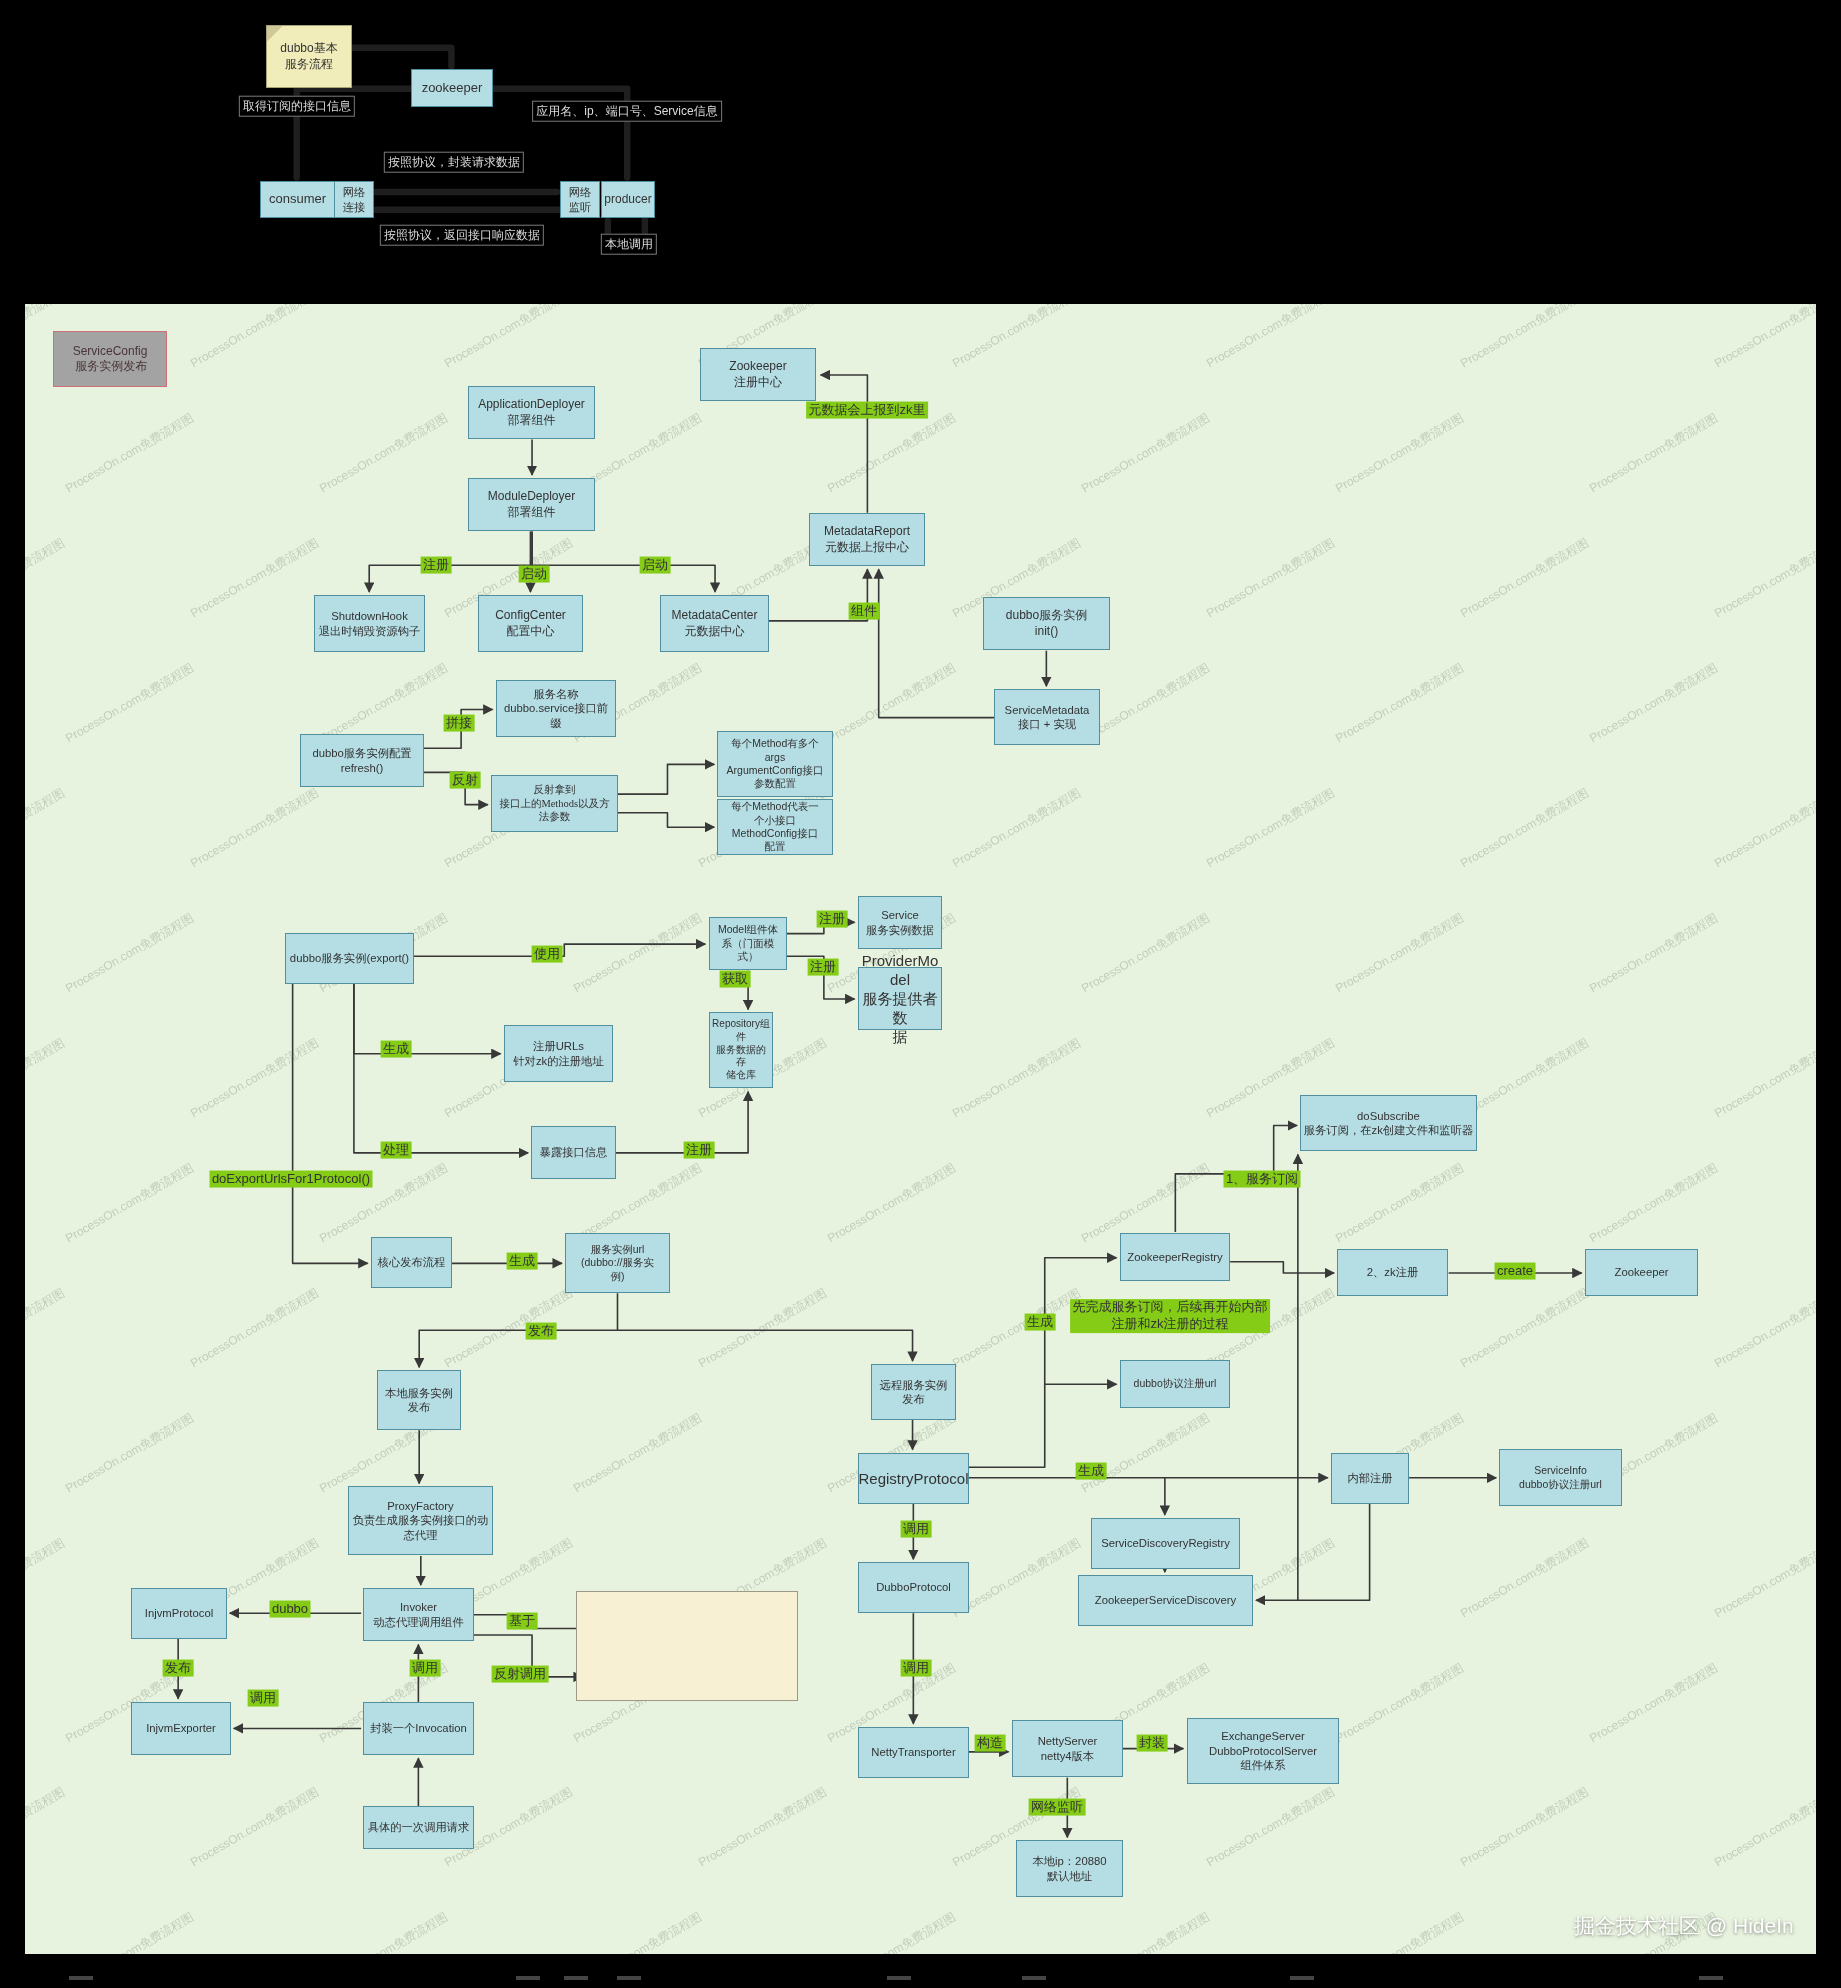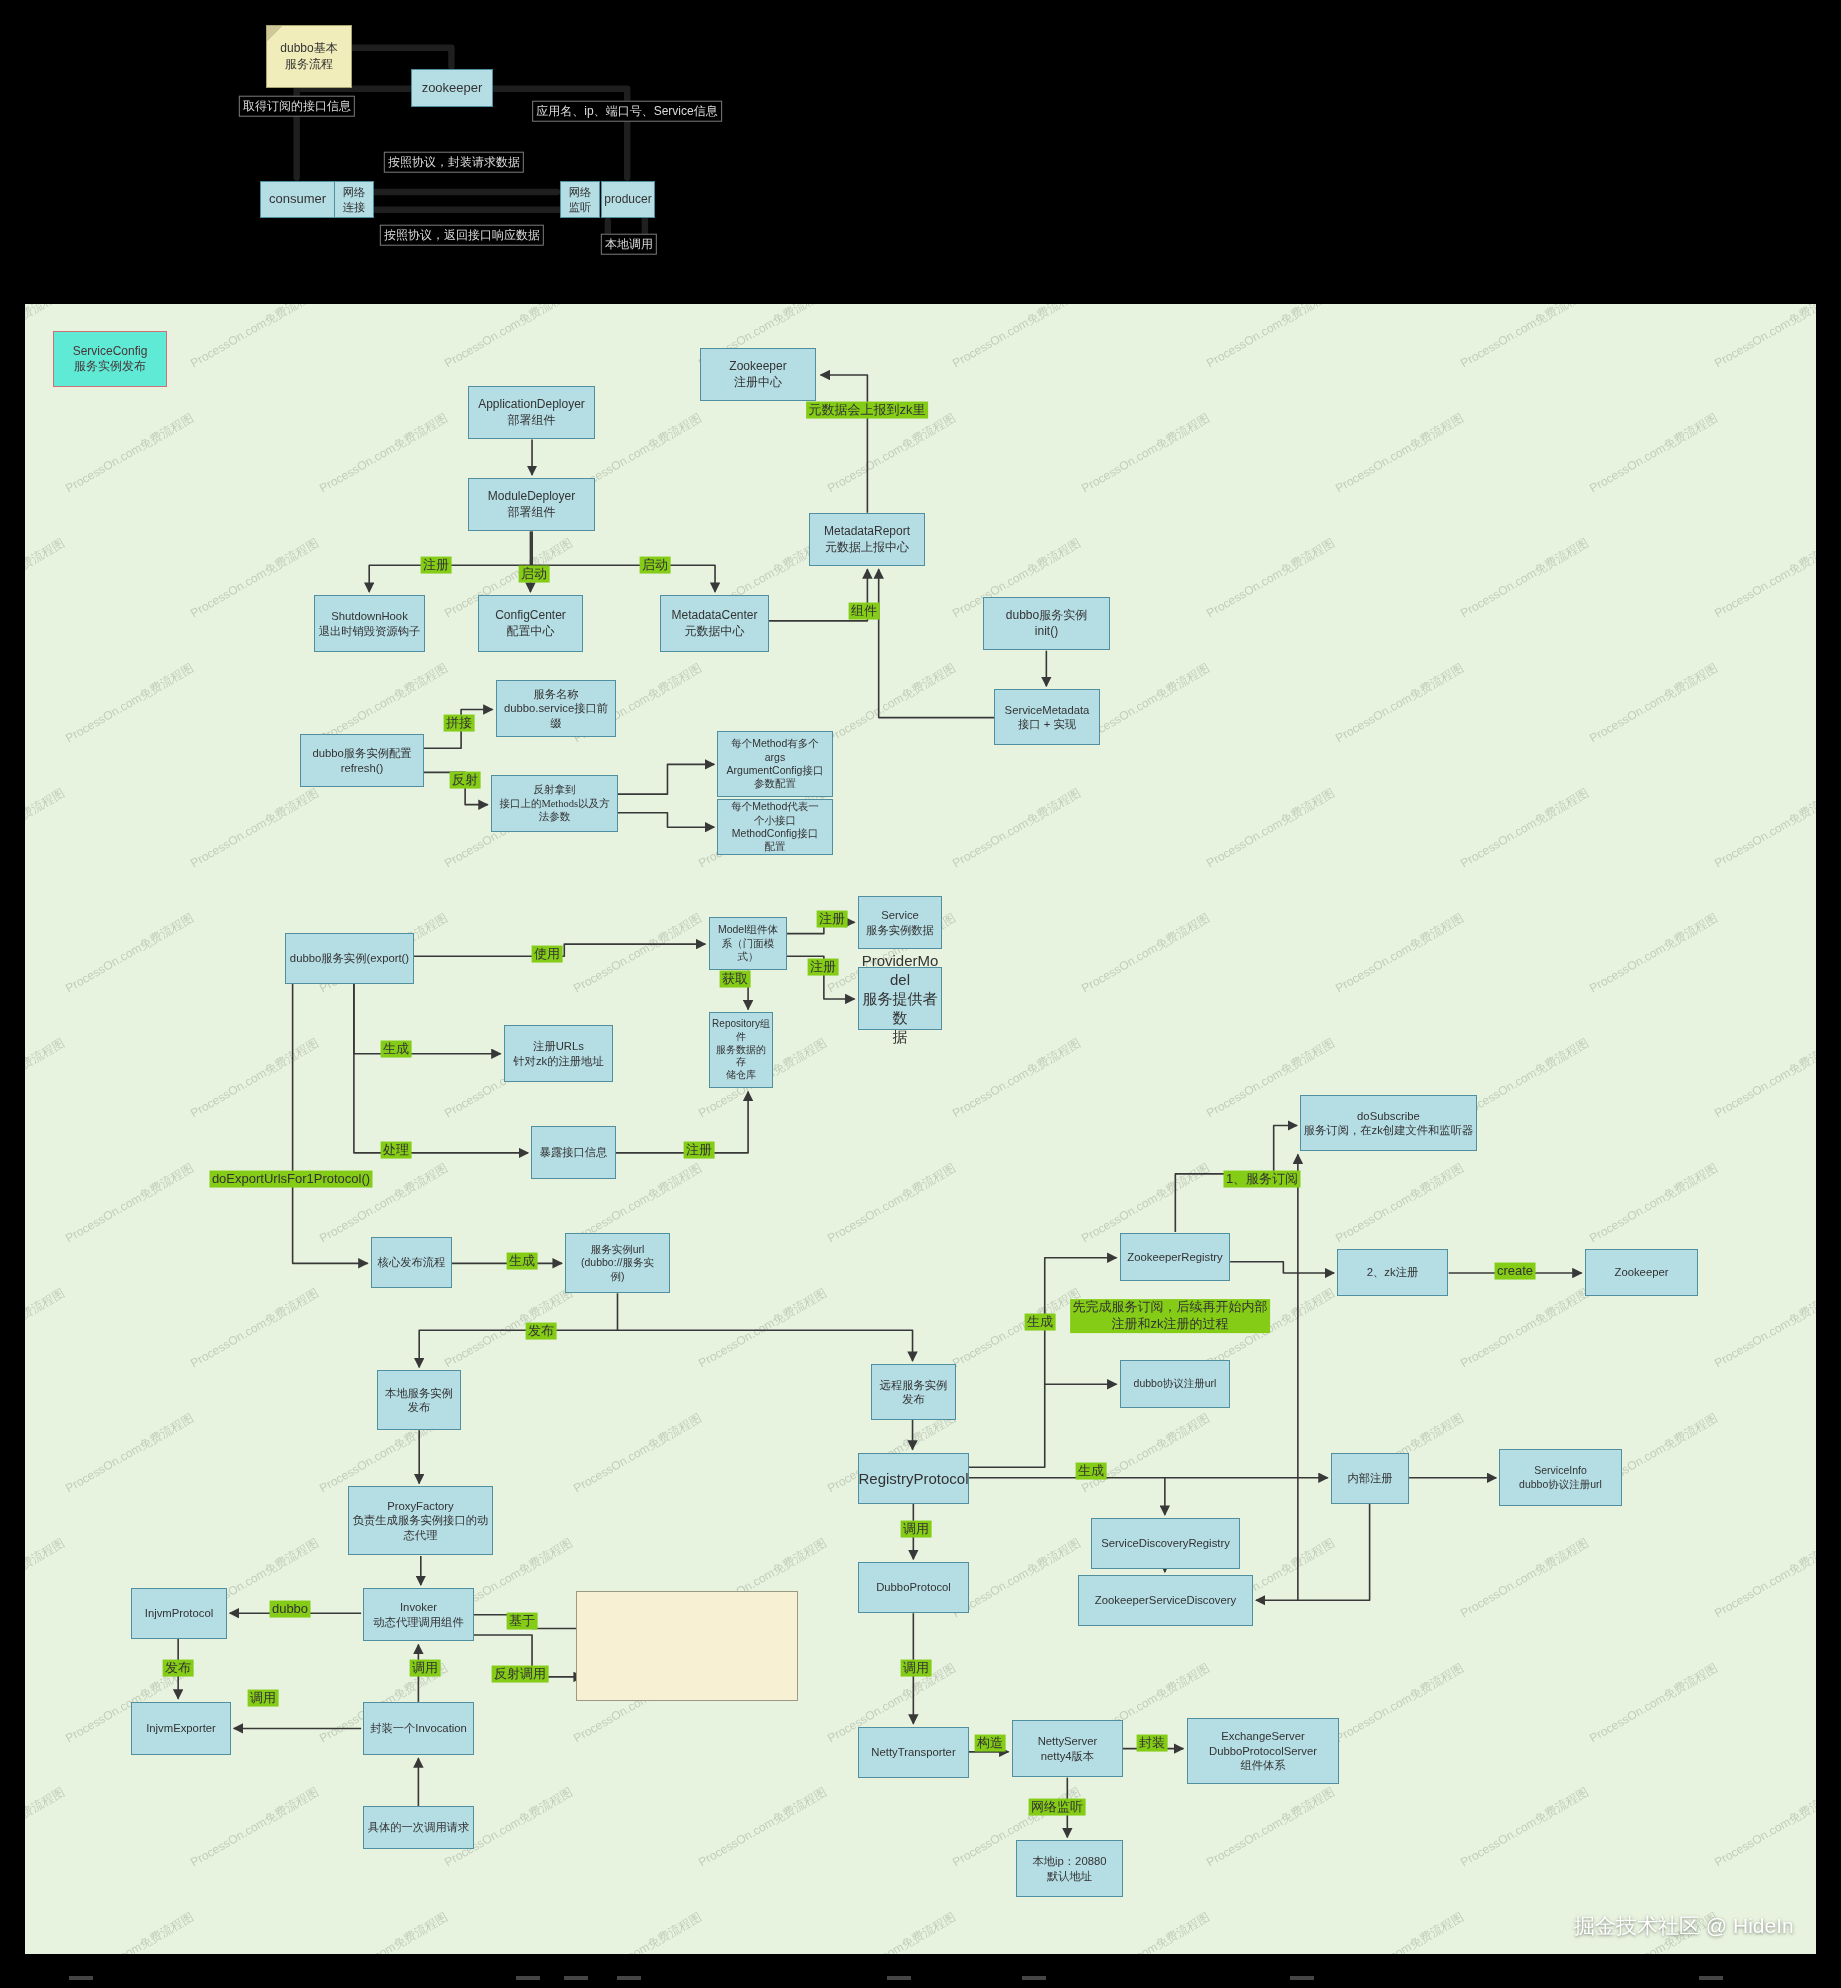--- a/index.html
+++ b/index.html
@@ -8,21 +8,21 @@
   .wmtext{position:absolute;color:rgba(120,135,120,0.35);font-size:12px;transform:rotate(-30deg);white-space:nowrap;pointer-events:none;}
   #edge-svg{position:absolute;left:0;top:0;z-index:3;}
   .edge-main{stroke:#383838;stroke-width:2;fill:none;stroke-linejoin:round;}
   .edge-top{stroke:#1f1f1f;stroke-width:8;fill:none;stroke-linecap:round;stroke-linejoin:round;}
   #nodes,#labels,#ticks{position:absolute;left:0;top:0;width:100%;height:100%;pointer-events:none;}
   #nodes{z-index:5;}
   #labels{z-index:6;}
   #ticks{z-index:2;}
   .node{position:absolute;box-sizing:border-box;display:flex;align-items:center;justify-content:center;text-align:center;white-space:pre-line;line-height:1.28;color:#333;padding:1.6px;font-size:12px;}
   .cyan{background:#b5dde4;border:1.6px solid #4f8fa0;}
-  .pink{background:#5eead4;border:1.6px solid #cf6f77;color:#4a3538;}
+  .pink{background:#a3a3a3;border:1.6px solid #cf6f77;color:#4a3538;text-align:right;}
   .note{background:linear-gradient(135deg,#cfc99a 11.3px,#f1edbb 11.3px);border:0.8px solid #a8a274;}
   .container{background:#f8f0d2;border:1.6px solid #9a9a85;z-index:4;}
   .plain{background:transparent;border:none;}
   .mlabel{position:absolute;transform:translate(-50%,-50%);background:#84cc16;color:#333;font-size:13px;padding:0 2.4px;white-space:pre-line;text-align:center;line-height:1.3;}
   .tlabel{position:absolute;transform:translate(-50%,-50%);background:#000;color:#dcdcdc;font-size:12px;padding:0.8px 3.2px;border:0.8px solid #7c7c7c;white-space:nowrap;}
   #footer-wm{position:absolute;left:1574px;top:1912px;color:#fff;font-size:21px;font-weight:500;z-index:7;text-shadow:0 0.8px 3.2px rgba(0,0,0,0.5);white-space:nowrap;}
   .tick{position:absolute;width:24px;height:4px;background:#454545;}
 </style>
 </head>
 <body>

